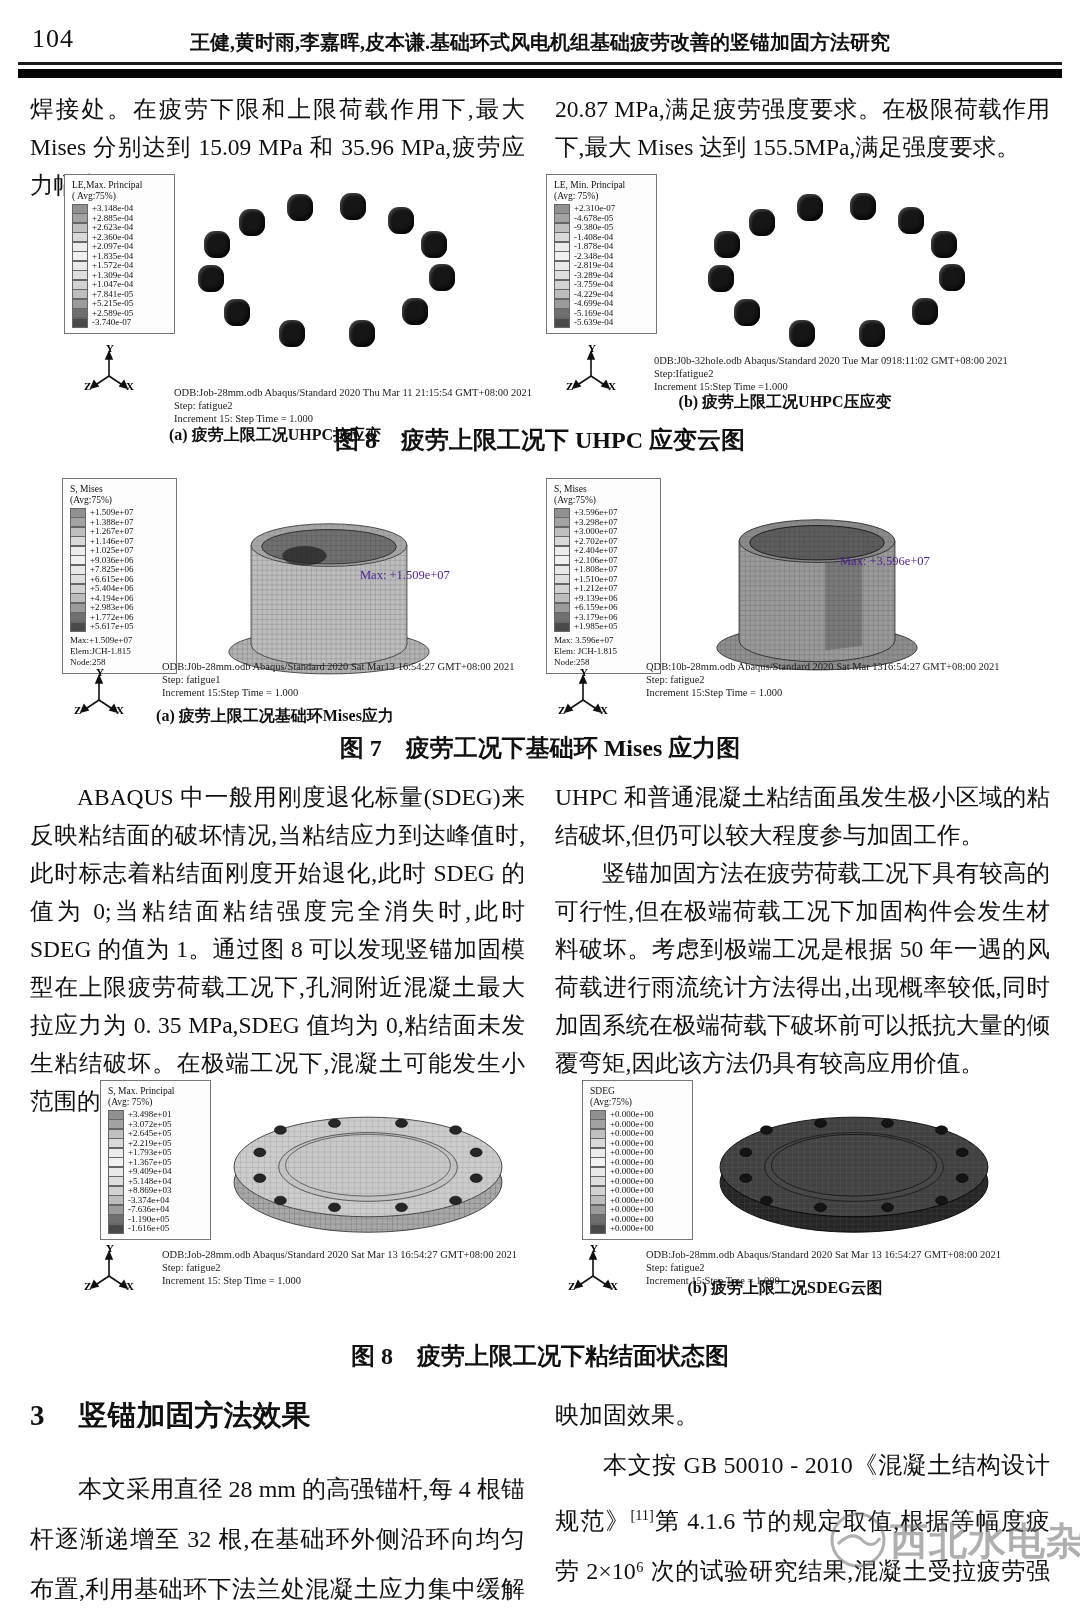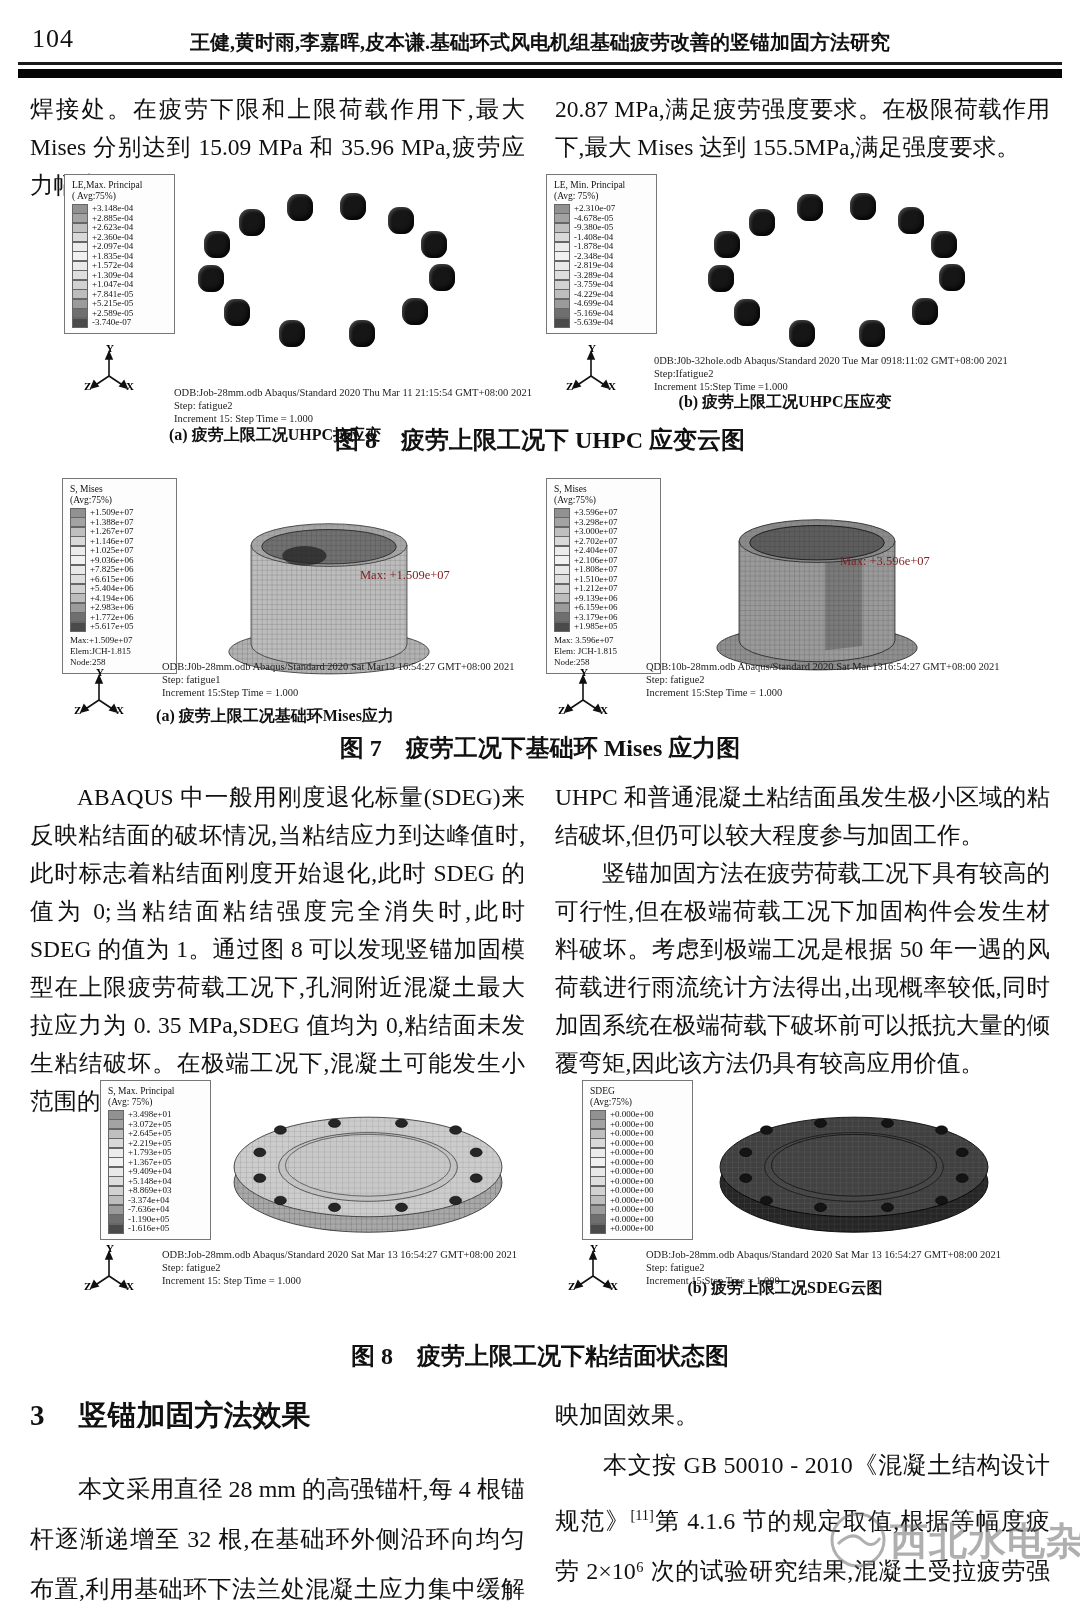--- a/index.html
+++ b/index.html
@@ -31,21 +31,21 @@
   .lrows{margin-top:2px;}
   .lrow{display:flex;align-items:center;height:9.5px;}
   .lchip{width:14px;height:8px;border:0.5px solid #666;flex:0 0 auto;}
   .lval{margin-left:4px;font-size:9px;white-space:nowrap;letter-spacing:0;}
   .lfoot{margin-top:3px;font-size:9px;line-height:11px;white-space:nowrap;}
   .blob{position:absolute;width:26px;height:27px;background:#161616;border-radius:42%;
         box-shadow:inset 2px 2px 3px rgba(255,255,255,0.18), inset -2px -3px 4px rgba(0,0,0,0.8);}
   .odb{position:absolute;font-size:10.5px;line-height:13px;color:#222;white-space:nowrap;}
   .subcap{position:absolute;left:0;right:0;text-align:center;font-size:16px;font-weight:bold;}
   .figcap{position:absolute;left:0;width:1080px;text-align:center;font-size:24px;font-weight:bold;}
-  .maxnote{position:absolute;font-size:12.5px;color:#7f1d1d;white-space:nowrap;}
+  .maxnote{position:absolute;font-size:12.5px;color:#4c1d95;white-space:nowrap;}
   .triad{position:absolute;}
   
   .sechead{font-size:29px;font-weight:bold;margin-bottom:24px;text-align:left;text-indent:0;}
   .secnum{margin-right:34px;}
   
   .wm{position:absolute;left:828px;top:1498px;width:246px;height:84px;opacity:0.55;}
   .wm-text{position:absolute;left:62px;top:18px;font-size:38px;color:#6f6f6f;font-weight:bold;
            letter-spacing:1px;white-space:nowrap;font-family:"Liberation Serif",serif;}
   svg{display:block;}
 </style>

